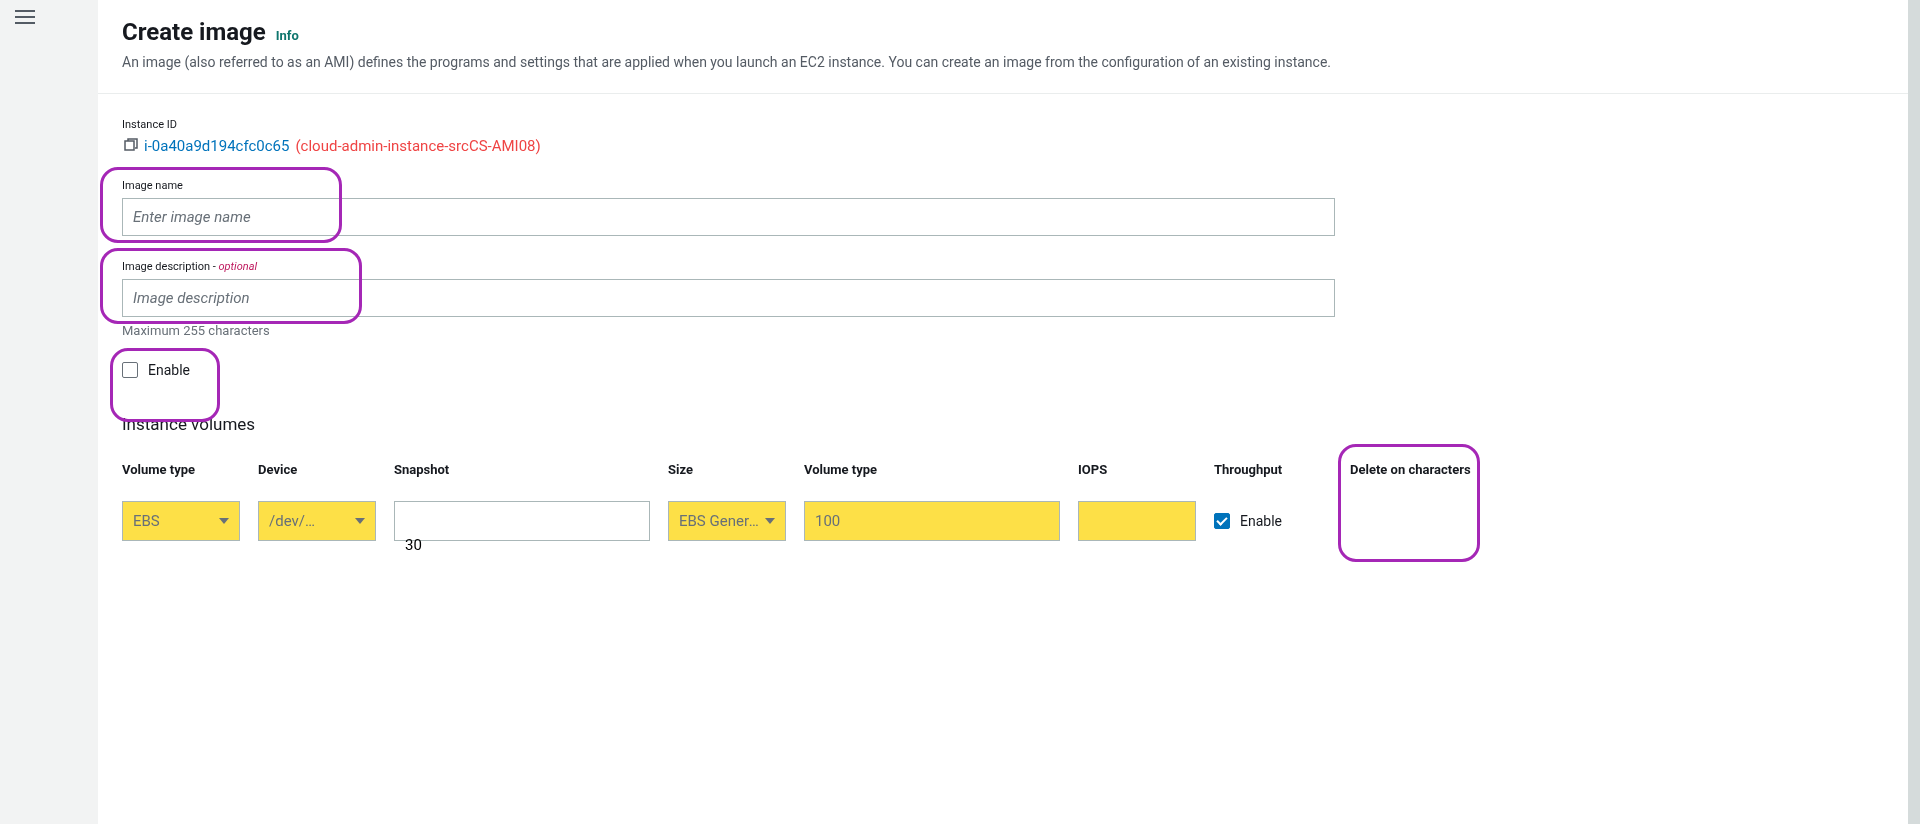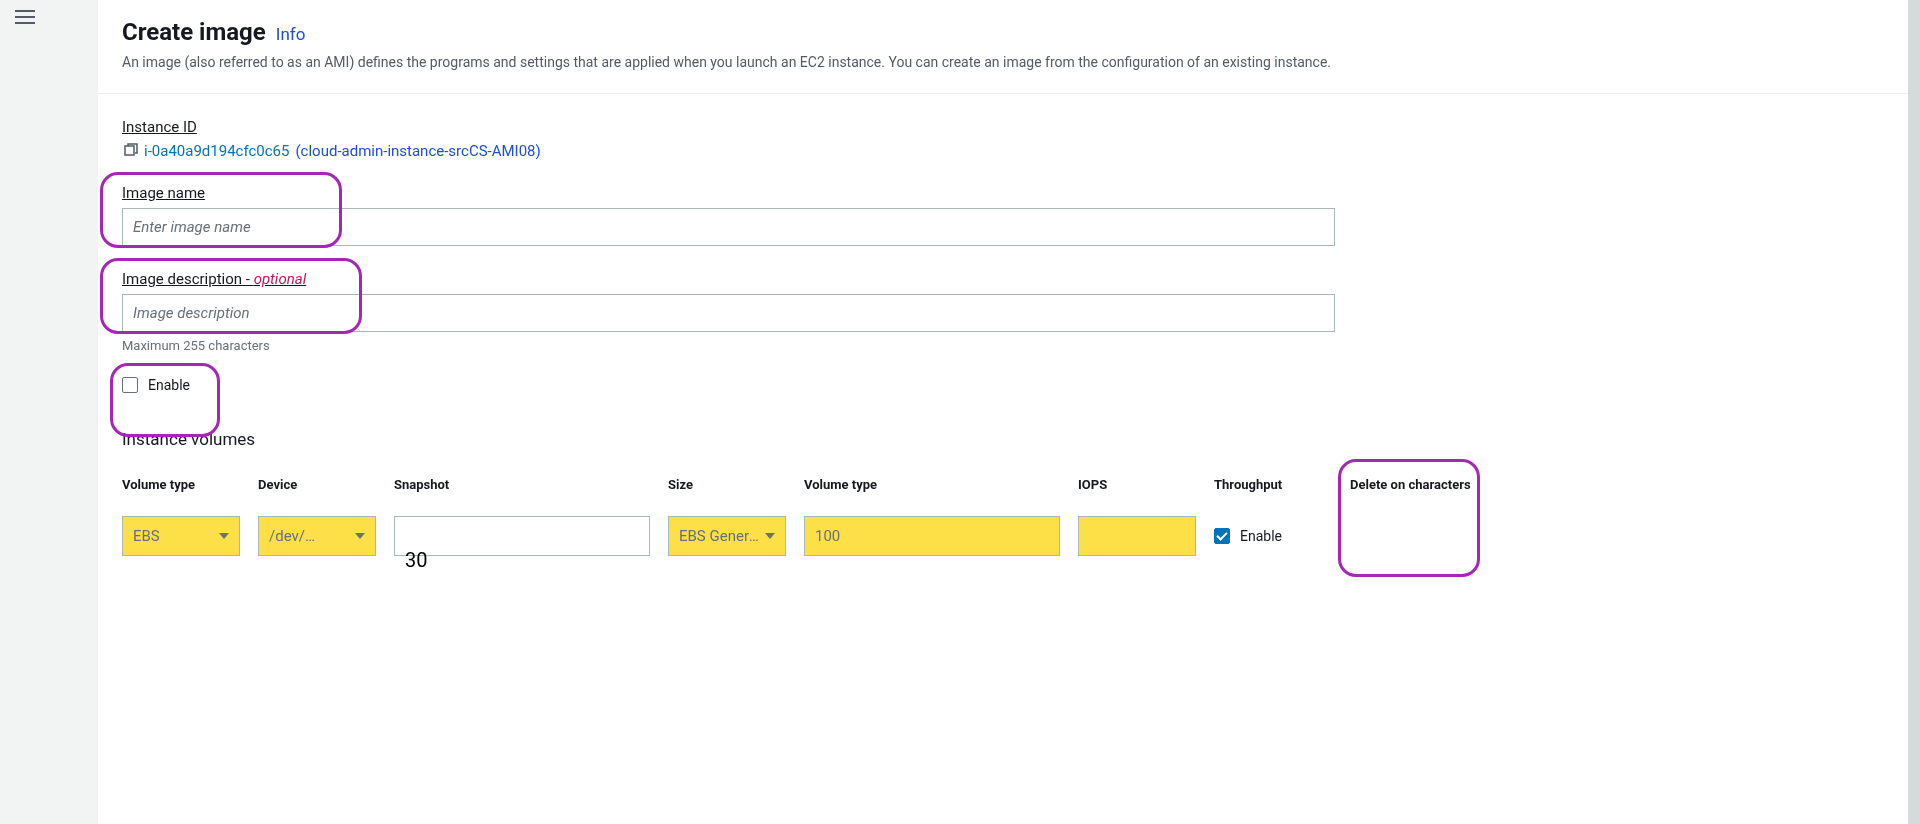--- a/index.html
+++ b/index.html
@@ -57,59 +57,58 @@
       display: flex;
       align-items: baseline;
       gap: 10px;
     }
     .page-title {
       font-size: 24px;
       font-weight: 700;
       color: #16191f;
     }
     .info-link {
-      color: #1d4ed8;
-      font-size: 17px;
-      font-weight: 400;
+      color: #0f766e;
+      font-size: 13px;
+      font-weight: 700;
       cursor: pointer;
     }
     .page-subtitle {
       margin-top: 6px;
       font-size: 14px;
       color: #545b64;
       line-height: 1.5;
     }
     .form-body {
       padding: 24px;
     }
     .field-label {
-      font-size: 15px;
+      font-size: 11px;
       color: #16191f;
       margin-bottom: 6px;
-      text-decoration: underline;
     }
     .instance-link-row {
       display: flex;
       align-items: center;
       gap: 6px;
       font-size: 15px;
       margin-top: 4px;
     }
     .copy-icon {
       width: 16px;
       height: 16px;
       flex-shrink: 0;
     }
     .copy-icon svg { width: 16px; height: 16px; stroke: #545b64; fill: none; }
     .instance-id-link {
       color: #0073bb;
       cursor: pointer;
     }
     .instance-name {
-      color: #1d4ed8;
+      color: #ef4444;
     }
     .form-group { margin-top: 24px; position: relative; }
     .highlight {
       border: 3px solid #a527b6;
       border-radius: 18px;
       position: absolute;
       pointer-events: none;
     }
     .hl-imgname { top: -12px; left: -22px; width: 242px; height: 76px; }
     .hl-imgdesc { top: -12px; left: -22px; width: 262px; height: 76px; }
@@ -218,21 +217,21 @@
       width: 0; height: 0;
       border-left: 5px solid transparent;
       border-right: 5px solid transparent;
       border-top: 6px solid #687078;
       flex-shrink: 0;
     }
     .cell-input.editable { cursor: text; }
     .cell-input.editable input {
       border: none;
       outline: none;
-      font-size: 20px;
+      font-size: 15px;
       width: 100%;
       font-family: inherit;
       background: transparent;
       margin-top: 48px;
     }
     .cell-checkbox {
       display: flex;
       align-items: center;
       gap: 10px;
       height: 40px;

